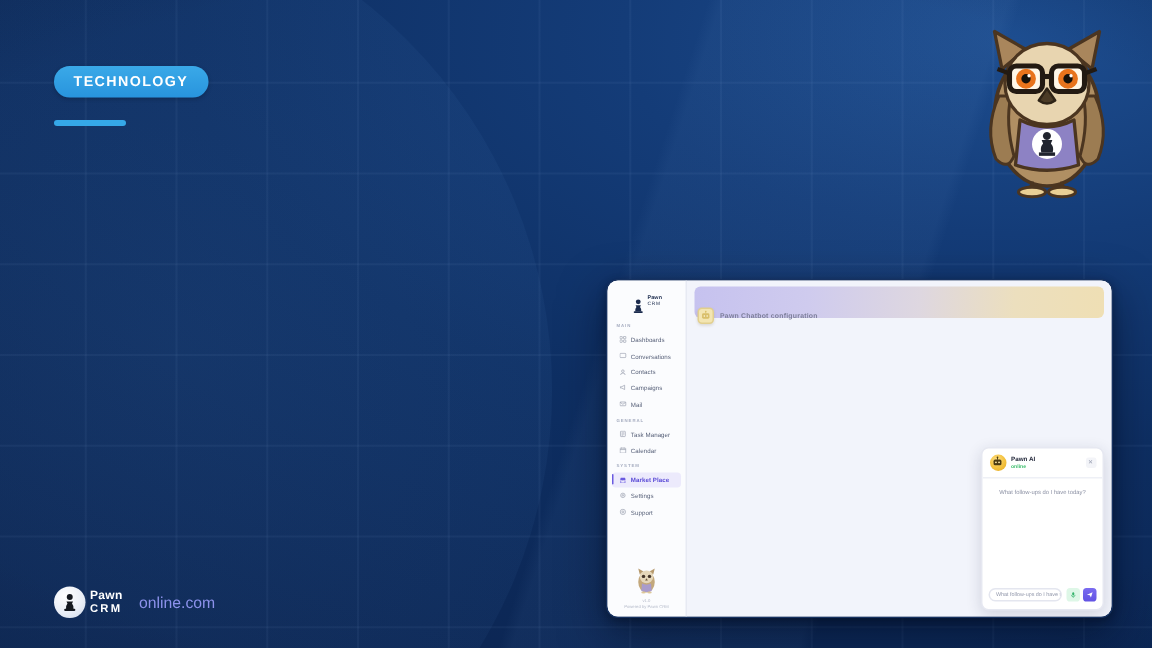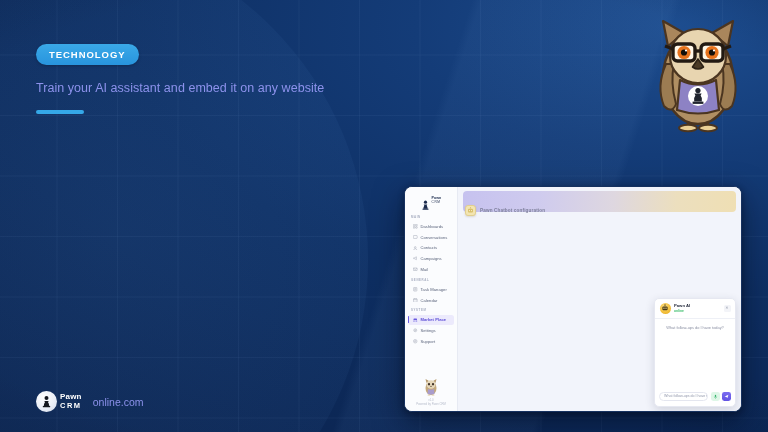--- a/index.html
+++ b/index.html
@@ -219,21 +219,20 @@
     <path d="M62 115 v6" stroke="#4b3520" stroke-width="2.4"></path>
     <path d="M34 122 h16 M42 121 v-4 M34 122 l8 -4 M50 122 l-8 -4" stroke="#4b3520" stroke-width="2.2" fill="none"></path>
     <path d="M54 122 h16 M62 121 v-4 M54 122 l8 -4 M70 122 l-8 -4" stroke="#4b3520" stroke-width="2.2" fill="none"></path>
     <ellipse cx="42" cy="122" rx="9" ry="3.2" fill="#e9cf95" stroke="#4b3520" stroke-width="2"></ellipse>
     <ellipse cx="62" cy="122" rx="9" ry="3.2" fill="#e9cf95" stroke="#4b3520" stroke-width="2"></ellipse>
   </svg>
 </div>
 
 <div id="left-col">
   <div id="category-badge">TECHNOLOGY</div>
-  <div id="page-subtitle">Train your AI assistant and embed it on any website</div>
   <div id="accent-bar"></div>
 </div>
 
 <div id="footer-brand">
   <div class="brand-logo">
     <div class="brand-mark">
       <svg viewBox="0 0 16 18" width="11" height="13">
         <circle cx="8" cy="4" r="2.9" fill="#14181f"></circle>
         <path d="M4.8 8.2 h6.4 l-1 2 q2.1 2.6 1.4 5.4 h-7.2 q-0.7 -2.8 1.4 -5.4 Z" fill="#14181f"></path>
         <rect x="2.6" y="15.2" width="10.8" height="2.3" rx="1" fill="#14181f"></rect>

